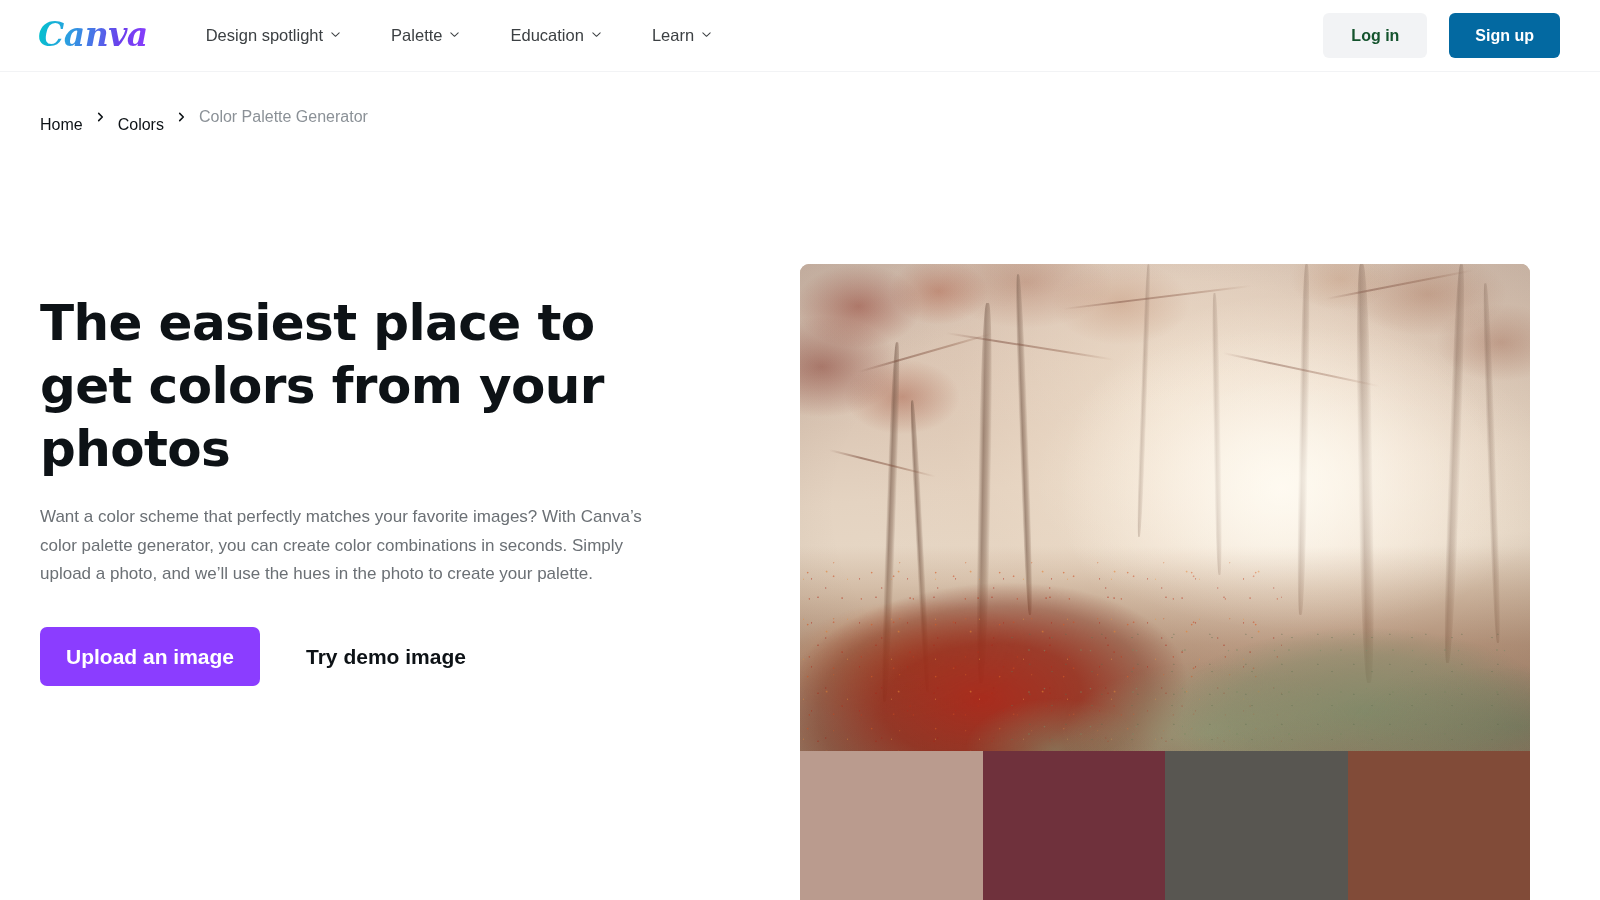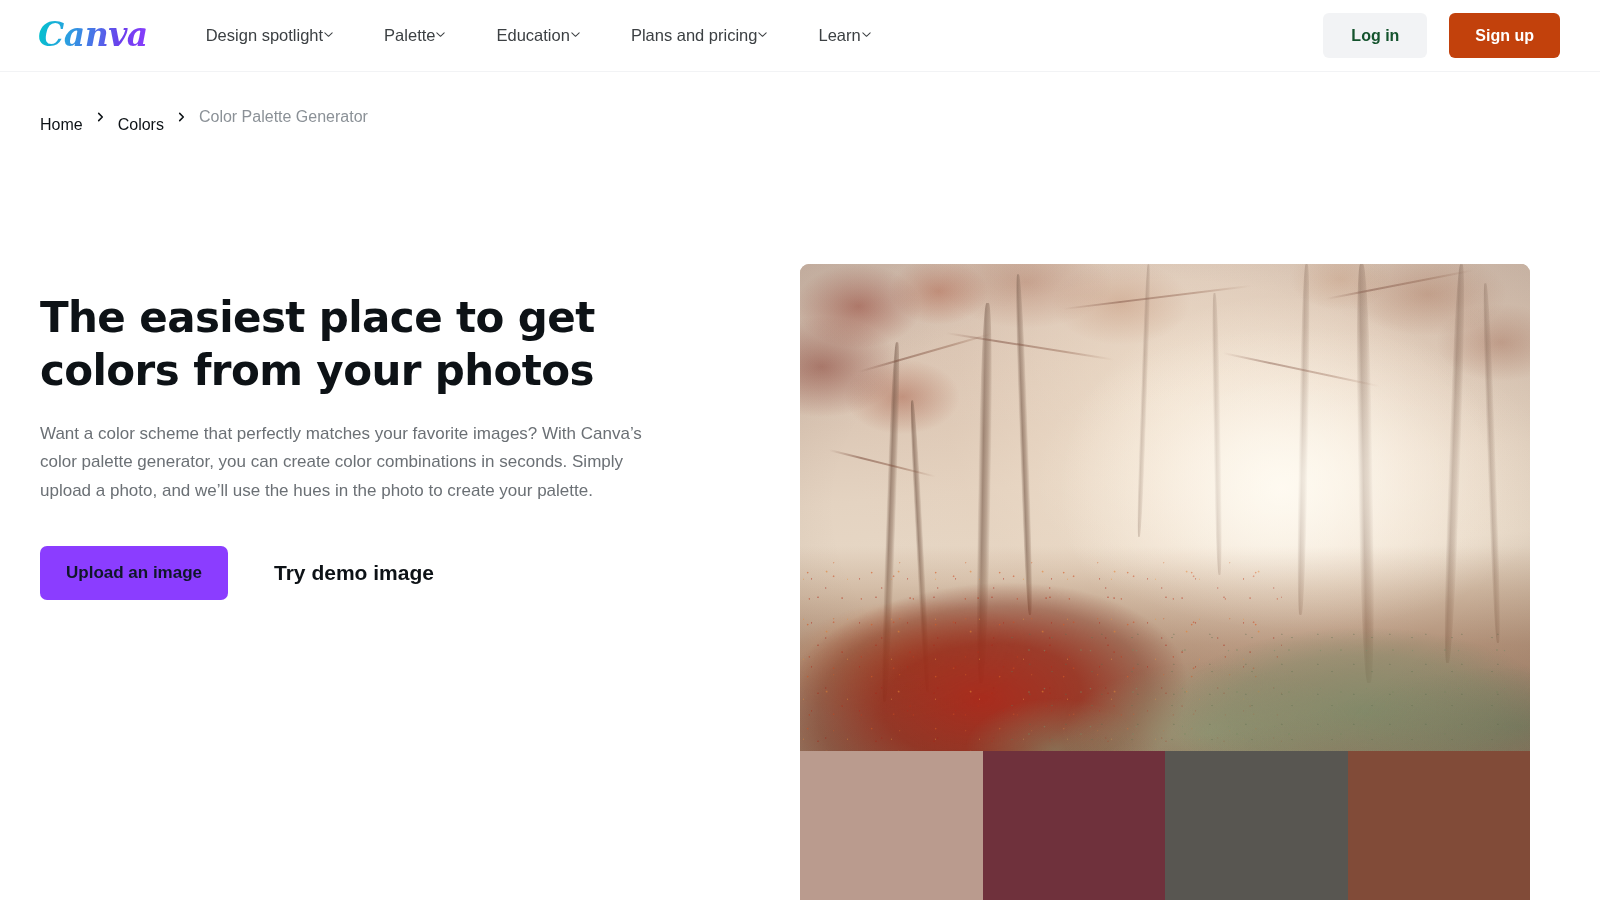--- a/index.html
+++ b/index.html
@@ -47,20 +47,21 @@
 
   .nav {
     display: flex;
     align-items: center;
     gap: 0;
   }
 
   .nav-item {
     display: flex;
     align-items: center;
+    gap: 7px;
     font-size: 16.5px;
     color: #3c4043;
     padding: 10px 26px 10px 0;
     margin-right: 24px;
     cursor: pointer;
     white-space: nowrap;
     line-height: 1;
   }
 
   .chev {
@@ -86,21 +87,21 @@
     font-family: "Liberation Sans", sans-serif;
     font-size: 16px;
     font-weight: 700;
     color: #14532d;
     padding: 13px 28px;
     cursor: pointer;
     line-height: 1.2;
   }
 
   .btn-signup {
-    background: #c2410c;
+    background: #0369a1;
     border: none;
     border-radius: 6px;
     font-family: "Liberation Sans", sans-serif;
     font-size: 16px;
     font-weight: 700;
     color: #ffffff;
     padding: 13px 26px;
     cursor: pointer;
     line-height: 1.2;
   }
@@ -140,21 +141,21 @@
   }
 
   .left-col {
     width: 700px;
     flex: none;
     padding-top: 159px;
   }
 
   .headline {
     font-family: "DejaVu Sans", sans-serif;
-    font-size: 42px;
+    font-size: 50px;
     font-weight: 700;
     line-height: 1.26;
     letter-spacing: -0.6px;
     color: #0d1216;
     max-width: 640px;
   }
 
   .subcopy {
     margin-top: 22px;
     font-size: 17px;
@@ -168,23 +169,23 @@
     display: flex;
     align-items: center;
     gap: 42px;
   }
 
   .btn-upload {
     background: #8b3dff;
     border: none;
     border-radius: 7px;
     font-family: "Liberation Sans", sans-serif;
-    font-size: 17px;
-    font-weight: 700;
-    color: #0f172a;
+    font-size: 21px;
+    font-weight: 700;
+    color: #ffffff;
     padding: 17px 26px;
     cursor: pointer;
     line-height: 1.2;
   }
 
   .btn-demo {
     background: transparent;
     border: none;
     font-family: "Liberation Sans", sans-serif;
     font-size: 21px;
@@ -359,28 +360,20 @@
     <div class="nav-item">
       <span>Palette</span>
       <span class="chev">
         <svg viewBox="0 0 12 12" width="11" height="11">
             <path d="M2 4.2 L6 8 L10 4.2" fill="none" stroke="currentColor" stroke-width="1.1" stroke-linecap="round" stroke-linejoin="round"></path>
           </svg>
       </span>
     </div>
     <div class="nav-item">
       <span>Education</span>
-      <span class="chev">
-        <svg viewBox="0 0 12 12" width="11" height="11">
-            <path d="M2 4.2 L6 8 L10 4.2" fill="none" stroke="currentColor" stroke-width="1.1" stroke-linecap="round" stroke-linejoin="round"></path>
-          </svg>
-      </span>
-    </div>
-    <div class="nav-item">
-      <span>Plans and pricing</span>
       <span class="chev">
         <svg viewBox="0 0 12 12" width="11" height="11">
             <path d="M2 4.2 L6 8 L10 4.2" fill="none" stroke="currentColor" stroke-width="1.1" stroke-linecap="round" stroke-linejoin="round"></path>
           </svg>
       </span>
     </div>
     <div class="nav-item">
       <span>Learn</span>
       <span class="chev">
         <svg viewBox="0 0 12 12" width="11" height="11">

